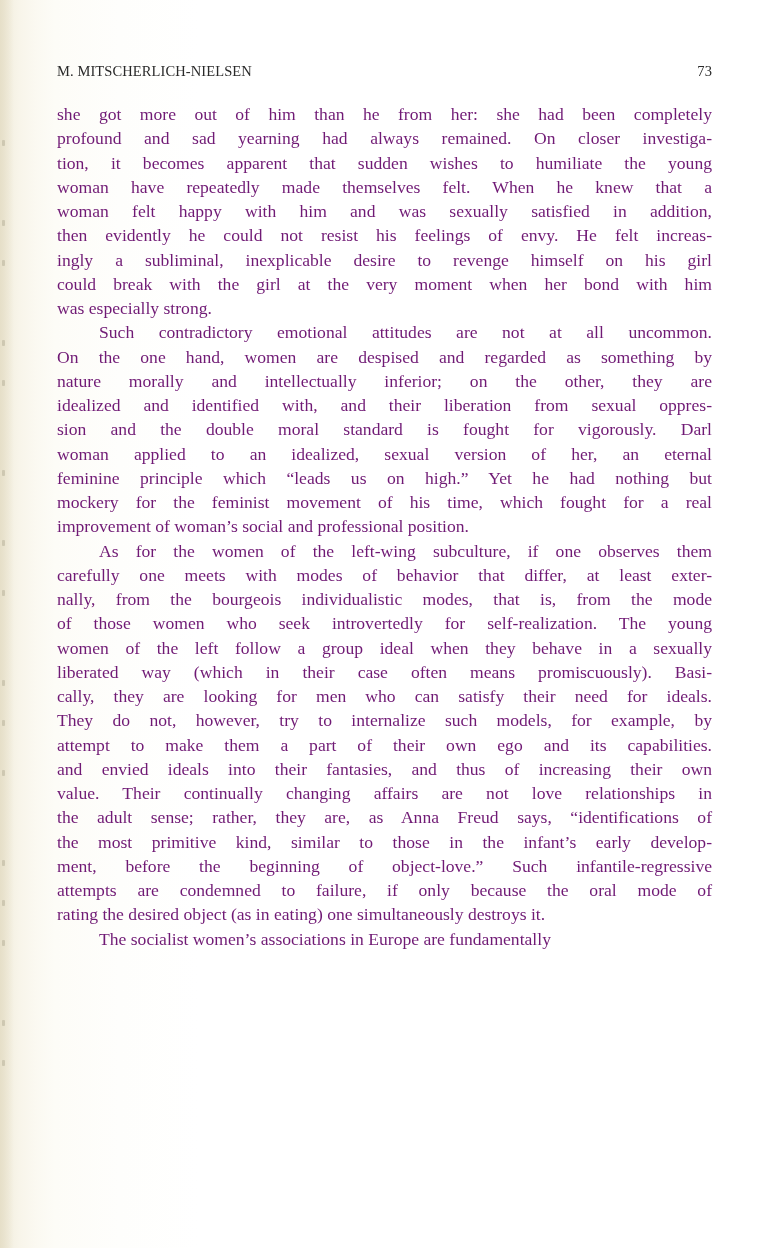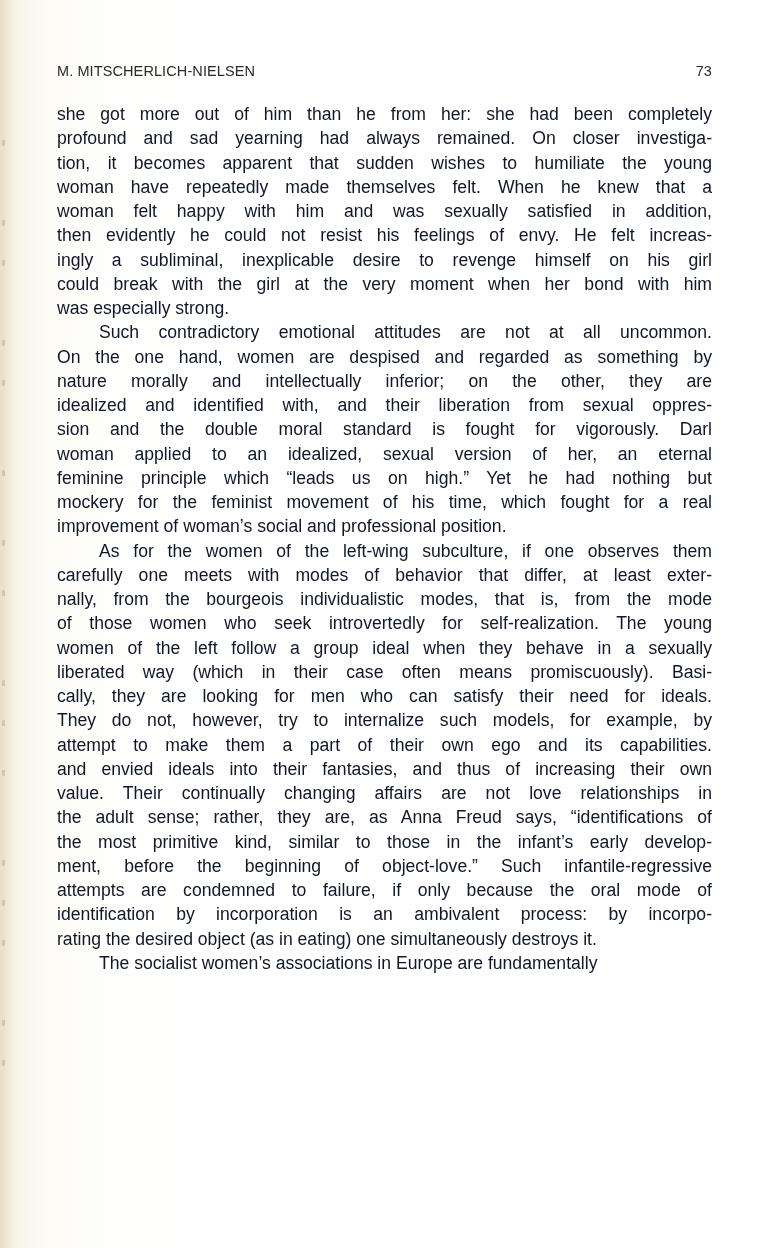--- a/index.html
+++ b/index.html
@@ -34,45 +34,45 @@
     background: #b8b29a;
     opacity: 0.55;
     border-radius: 1px;
   }
   .running-head {
     position: absolute;
     top: 63px;
     left: 57px;
     width: 655px;
     height: 18px;
-    font-family: Liberation Sans, sans-serif;
+    font-family: Liberation Serif, serif;
     font-size: 14.5px;
     color: #2a2a2a;
     letter-spacing: 0.1px;
   }
   .running-head .author {
     position: absolute;
     left: 0;
     top: 0;
   }
   .running-head .page-number {
     position: absolute;
     right: 0;
     top: 0;
     text-align: right;
   }
   .body-text {
     position: absolute;
     top: 102px;
     left: 57px;
     width: 655px;
-    font-family: Liberation Sans, sans-serif;
+    font-family: Liberation Serif, serif;
     font-size: 17.6px;
     line-height: 24.25px;
-    color: #0f172a;
+    color: #701a75;
   }
   .line {
     display: block;
     white-space: nowrap;
     text-align: justify;
     text-align-last: justify;
     height: 24.25px;
   }
   .line.last {
     text-align-last: left;
@@ -142,19 +142,18 @@
       <span class="line">liberated way (which in their case often means promiscuously). Basi-</span>
       <span class="line">cally, they are looking for men who can satisfy their need for ideals.</span>
       <span class="line">They do not, however, try to internalize such models, for example, by</span>
       <span class="line">attempt to make them a part of their own ego and its capabilities.</span>
       <span class="line">and envied ideals into their fantasies, and thus of increasing their own</span>
       <span class="line">value. Their continually changing affairs are not love relationships in</span>
       <span class="line">the adult sense; rather, they are, as Anna Freud says, “identifications of</span>
       <span class="line">the most primitive kind, similar to those in the infant’s early develop-</span>
       <span class="line">ment, before the beginning of object-love.” Such infantile-regressive</span>
       <span class="line">attempts are condemned to failure, if only because the oral mode of</span>
-      <span class="line">identification by incorporation is an ambivalent process: by incorpo-</span>
       <span class="line last">rating the desired object (as in eating) one simultaneously destroys it.</span>
     </div>
     <div class="paragraph">
       <span class="line indent last">The socialist women’s associations in Europe are fundamentally</span>
     </div>
   </div>
 
 </body></html>

